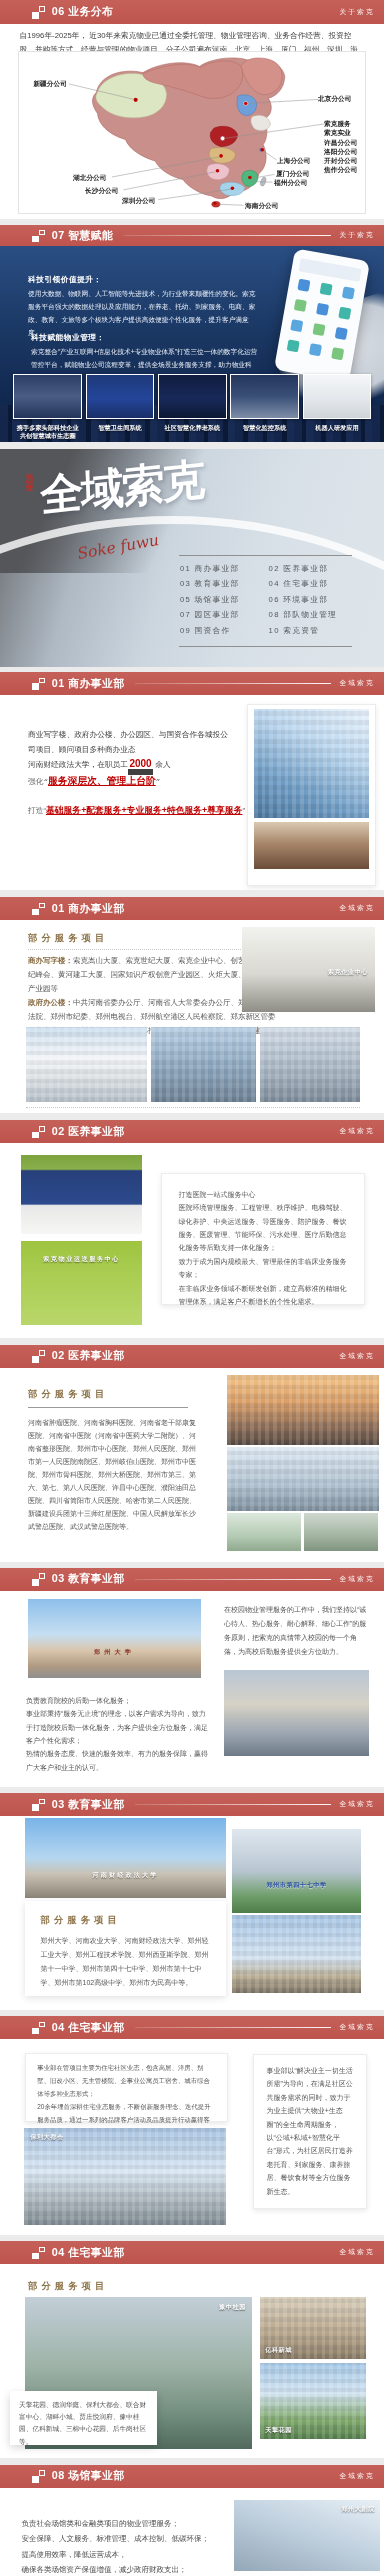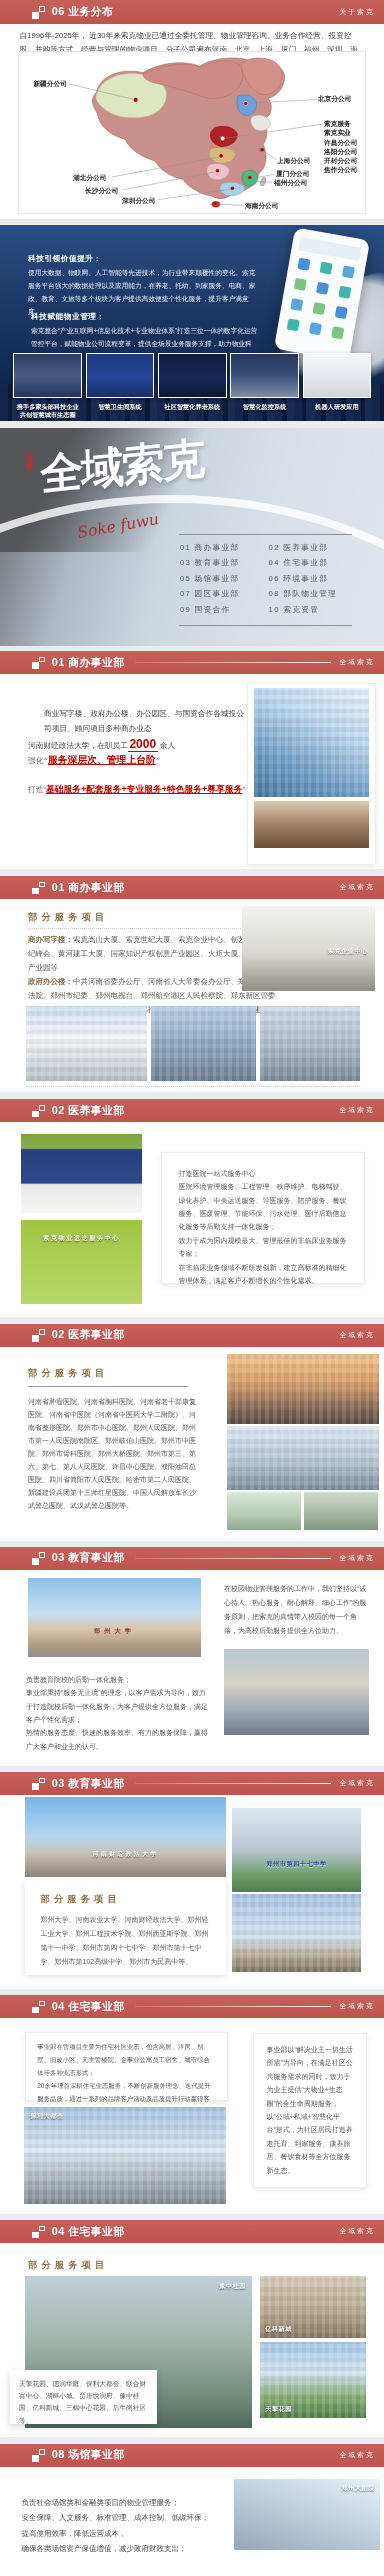--- a/index.html
+++ b/index.html
@@ -145,20 +145,26 @@
       <div class="maplabel" style="left:255px;top:127px;">福州分公司</div>
       <div class="maplabel" style="left:54px;top:122px;">湖北分公司</div>
       <div class="maplabel" style="left:66px;top:135px;">长沙分公司</div>
       <div class="maplabel" style="left:103px;top:145px;">深圳分公司</div>
       <div class="maplabel" style="left:226px;top:150px;">海南分公司</div>
     </div>
   </div>
 
   <div class="gap" style="height:6.2px;"></div>
 
+  <div class="hdr" style="height:21px;">
+    <span class="hicon"></span>
+    <span class="htxt"><span>07</span> <span>智慧赋能</span></span>
+    <span class="hline"></span>
+    <span class="hcorner">关于索克</span>
+  </div>
 
   <div class="sec tech" style="height:196px;">
     <div class="hand"></div>
     <div class="phone">
       <svg width="76" height="123" viewBox="0 0 148 238">
         <rect x="14" y="16" width="120" height="26" rx="4" fill="#e8eef6"></rect>
         <g>
           <rect x="18" y="56" width="22" height="22" rx="4" fill="#4a90d9"></rect>
             <rect x="62" y="56" width="22" height="22" rx="4" fill="#3fb6a8"></rect>
             <rect x="106" y="56" width="22" height="22" rx="4" fill="#5aa7e0"></rect>
@@ -228,23 +234,23 @@
   <div class="gap" style="height:5.2px;"></div>
 
   <div class="hdr" style="height:23px;">
     <span class="hicon"></span>
     <span class="htxt"><span>01</span> <span>商办事业部</span></span>
     <span class="hline"></span>
     <span class="hcorner">全域索克</span>
   </div>
 
   <div class="sec" style="height:195px;">
-    <div class="ab" style="left:28px;top:32px;width:204px;font-size:7.7px;line-height:2.0;color:#3f3f3f;margin-left:16px;">商业写字楼、政府办公楼、办公园区、与国资合作各城投公司项目、顾问项目多种商办业态</div>
+    <div class="ab" style="left:28px;top:32px;width:204px;font-size:7.7px;line-height:2.0;color:#3f3f3f;">商业写字楼、政府办公楼、办公园区、与国资合作各城投公司项目、顾问项目多种商办业态</div>
     <div class="ab" style="left:28px;top:63px;font-size:7.7px;color:#3f3f3f;">
-      <span>河南财经政法大学，在职员工</span><span style="color:#c00000;font-size:12px;font-weight:bold;border-bottom:1px solid #404040;padding:0 1.5px;">2000</span> <span>余人</span>
+      <span>河南财经政法大学，在职员工</span><span style="color:#c00000;font-size:10px;font-weight:bold;border-bottom:6px solid #404040;padding:0 1.5px;">2000</span> <span>余人</span>
     </div>
     <div class="ab" style="left:28px;top:80px;font-size:7.7px;color:#666;font-family:Liberation Mono, monospace;">
       <span>强化“</span><span class="redq" style="font-size:9.8px;">服务深层次、管理上台阶</span><span>”</span>
     </div>
     <div class="ab" style="left:28px;top:110px;font-size:7.7px;color:#666;">
       <span>打造“</span><span class="redq" style="font-size:8.8px;">基础服务+配套服务+专业服务+特色服务+尊享服务</span><span>”</span>
     </div>
     <div class="ab frame" style="left:247px;top:8.8px;width:127px;height:180px;">
       <div class="ph g-tower win" style="left:6.2px;top:4.1px;width:115px;height:109px;"></div>
       <div class="ph g-meeting" style="left:6.2px;top:117px;width:115px;height:47px;"></div>

